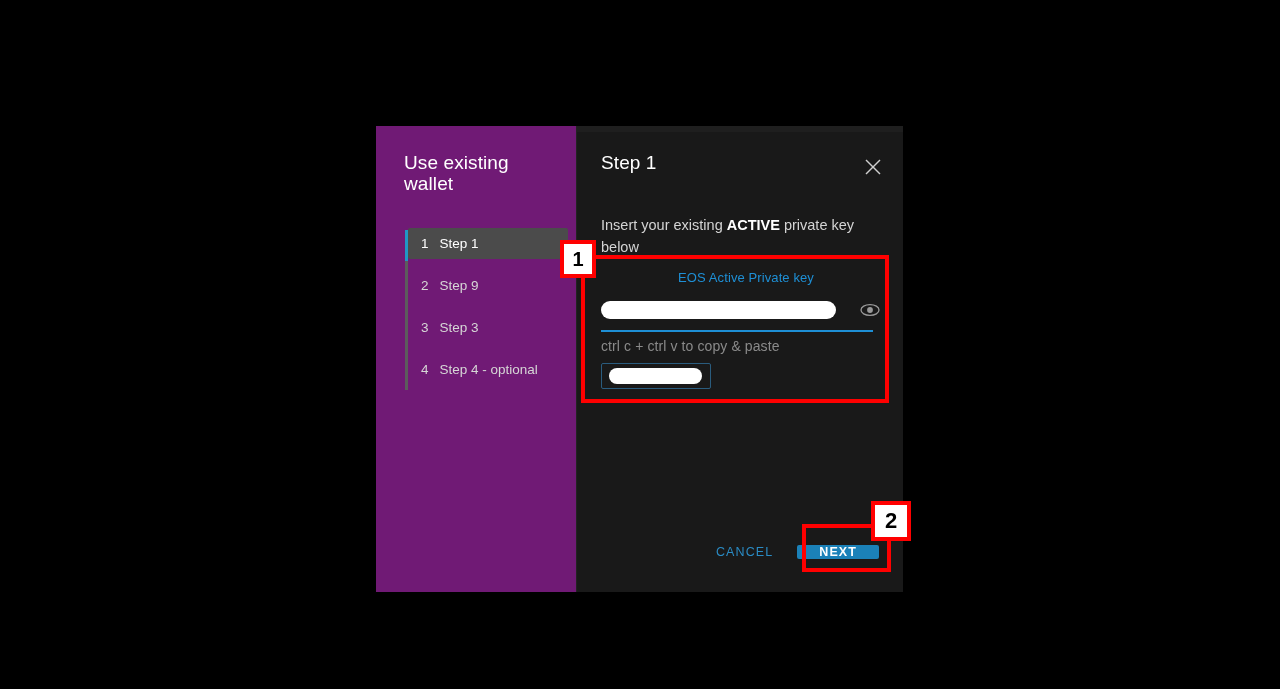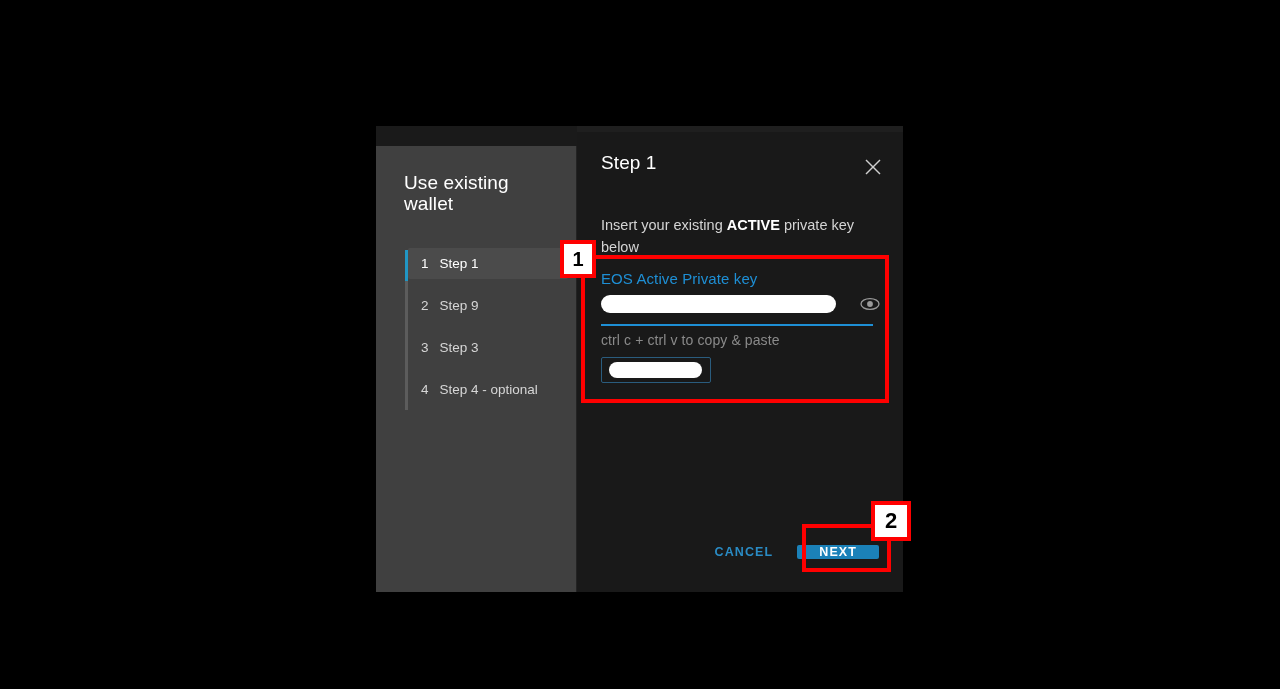--- a/index.html
+++ b/index.html
@@ -27,25 +27,24 @@
     width: 527px;
     height: 466px;
     display: flex;
     background: #1a1a1a;
     overflow: hidden;
   }
 
   
   .sidebar {
     width: 200px;
-    background: #404040;
+    background: #701a75;
     border-right: 1px solid #232323;
     position: relative;
     flex: none;
-    margin-top: 20px;
   }
 
   .sidebar-title {
     position: absolute;
     left: 28px;
     top: 26px;
     width: 140px;
     color: #ffffff;
     font-size: 19px;
     line-height: 21px;
@@ -155,23 +154,24 @@
   
   .field-block {
     position: absolute;
     left: 24px;
     top: 144px;
     width: 290px;
   }
 
   .field-label {
     color: #1e8fd5;
-    font-size: 15px;
+    font-size: 13px;
     letter-spacing: 0.1px;
-    margin-bottom: 8px;
+    margin-bottom: 16px;
+    text-align: center;
   }
 
   .key-input-row {
     position: relative;
     width: 290px;
     height: 22px;
   }
 
   .key-input {
     position: absolute;
@@ -246,21 +246,21 @@
     display: flex;
     align-items: center;
     gap: 22px;
   }
 
   .cancel-btn {
     background: none;
     border: none;
     color: #2a8bc4;
     font-size: 12.5px;
-    font-weight: 700;
+    font-weight: 400;
     letter-spacing: 1.1px;
     font-family: inherit;
     cursor: pointer;
     padding: 6px 2px;
   }
 
   .next-btn {
     background: #1b81b8;
     border: none;
     color: #ffffff;

